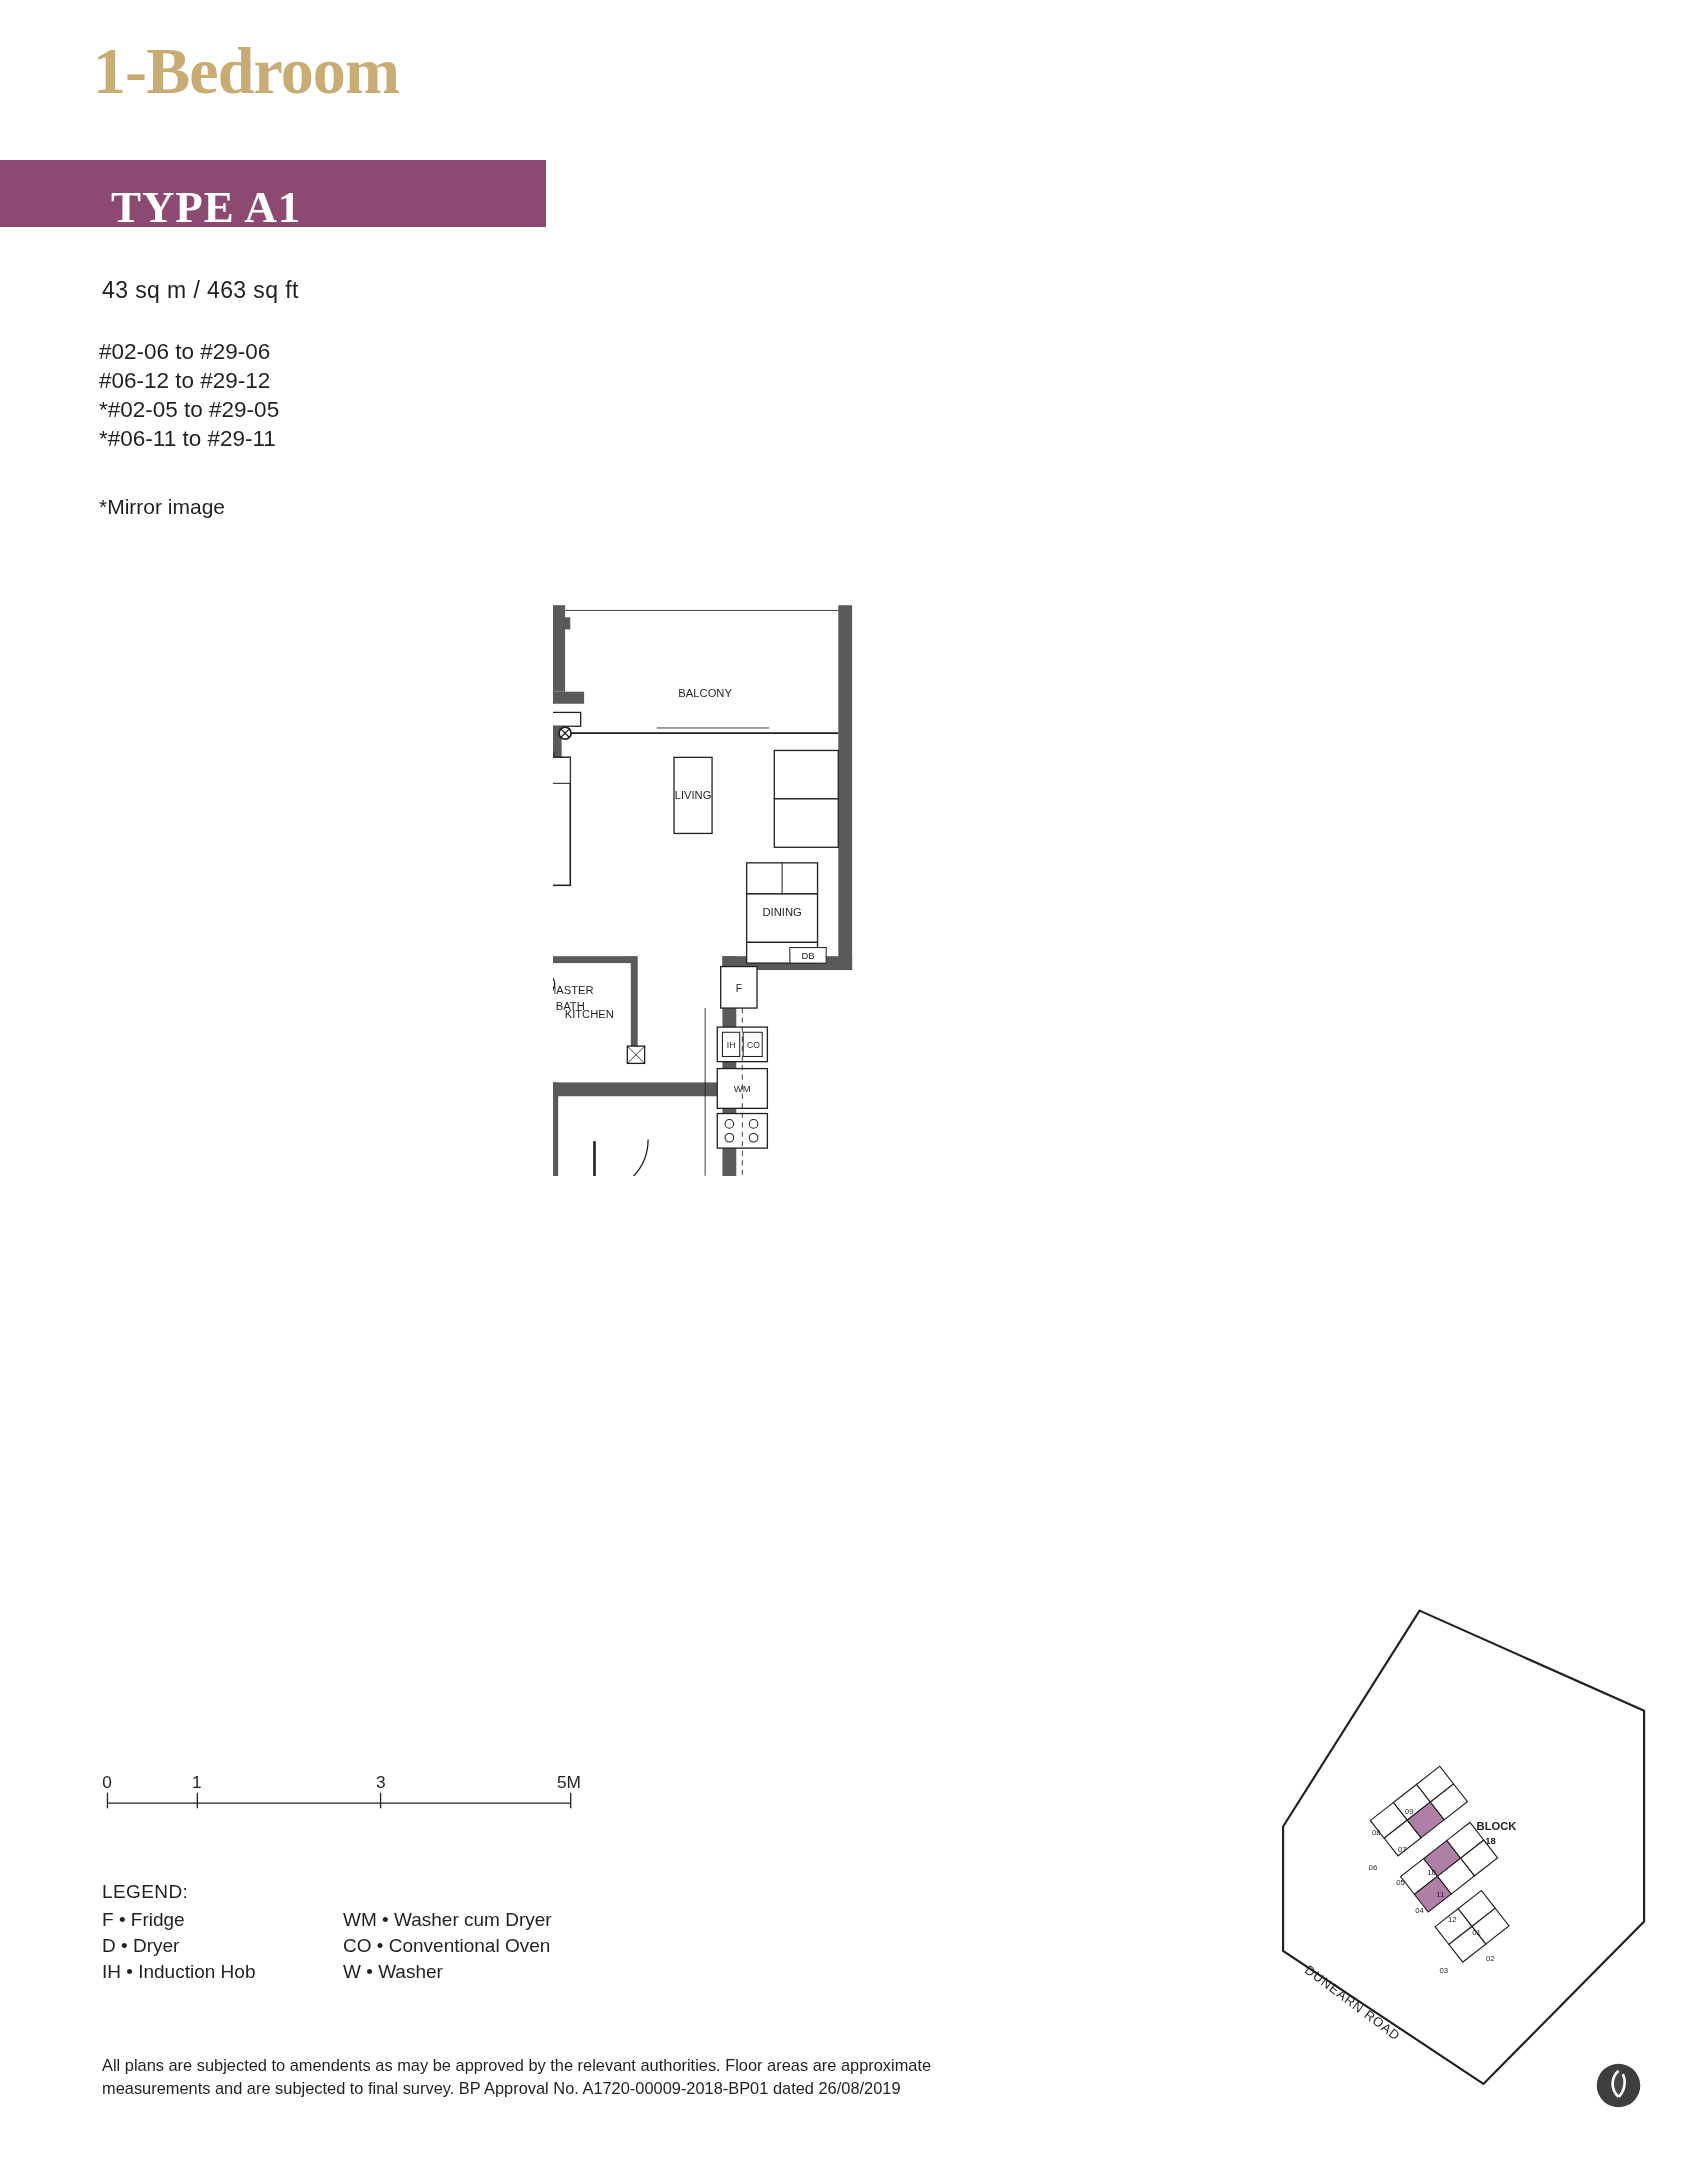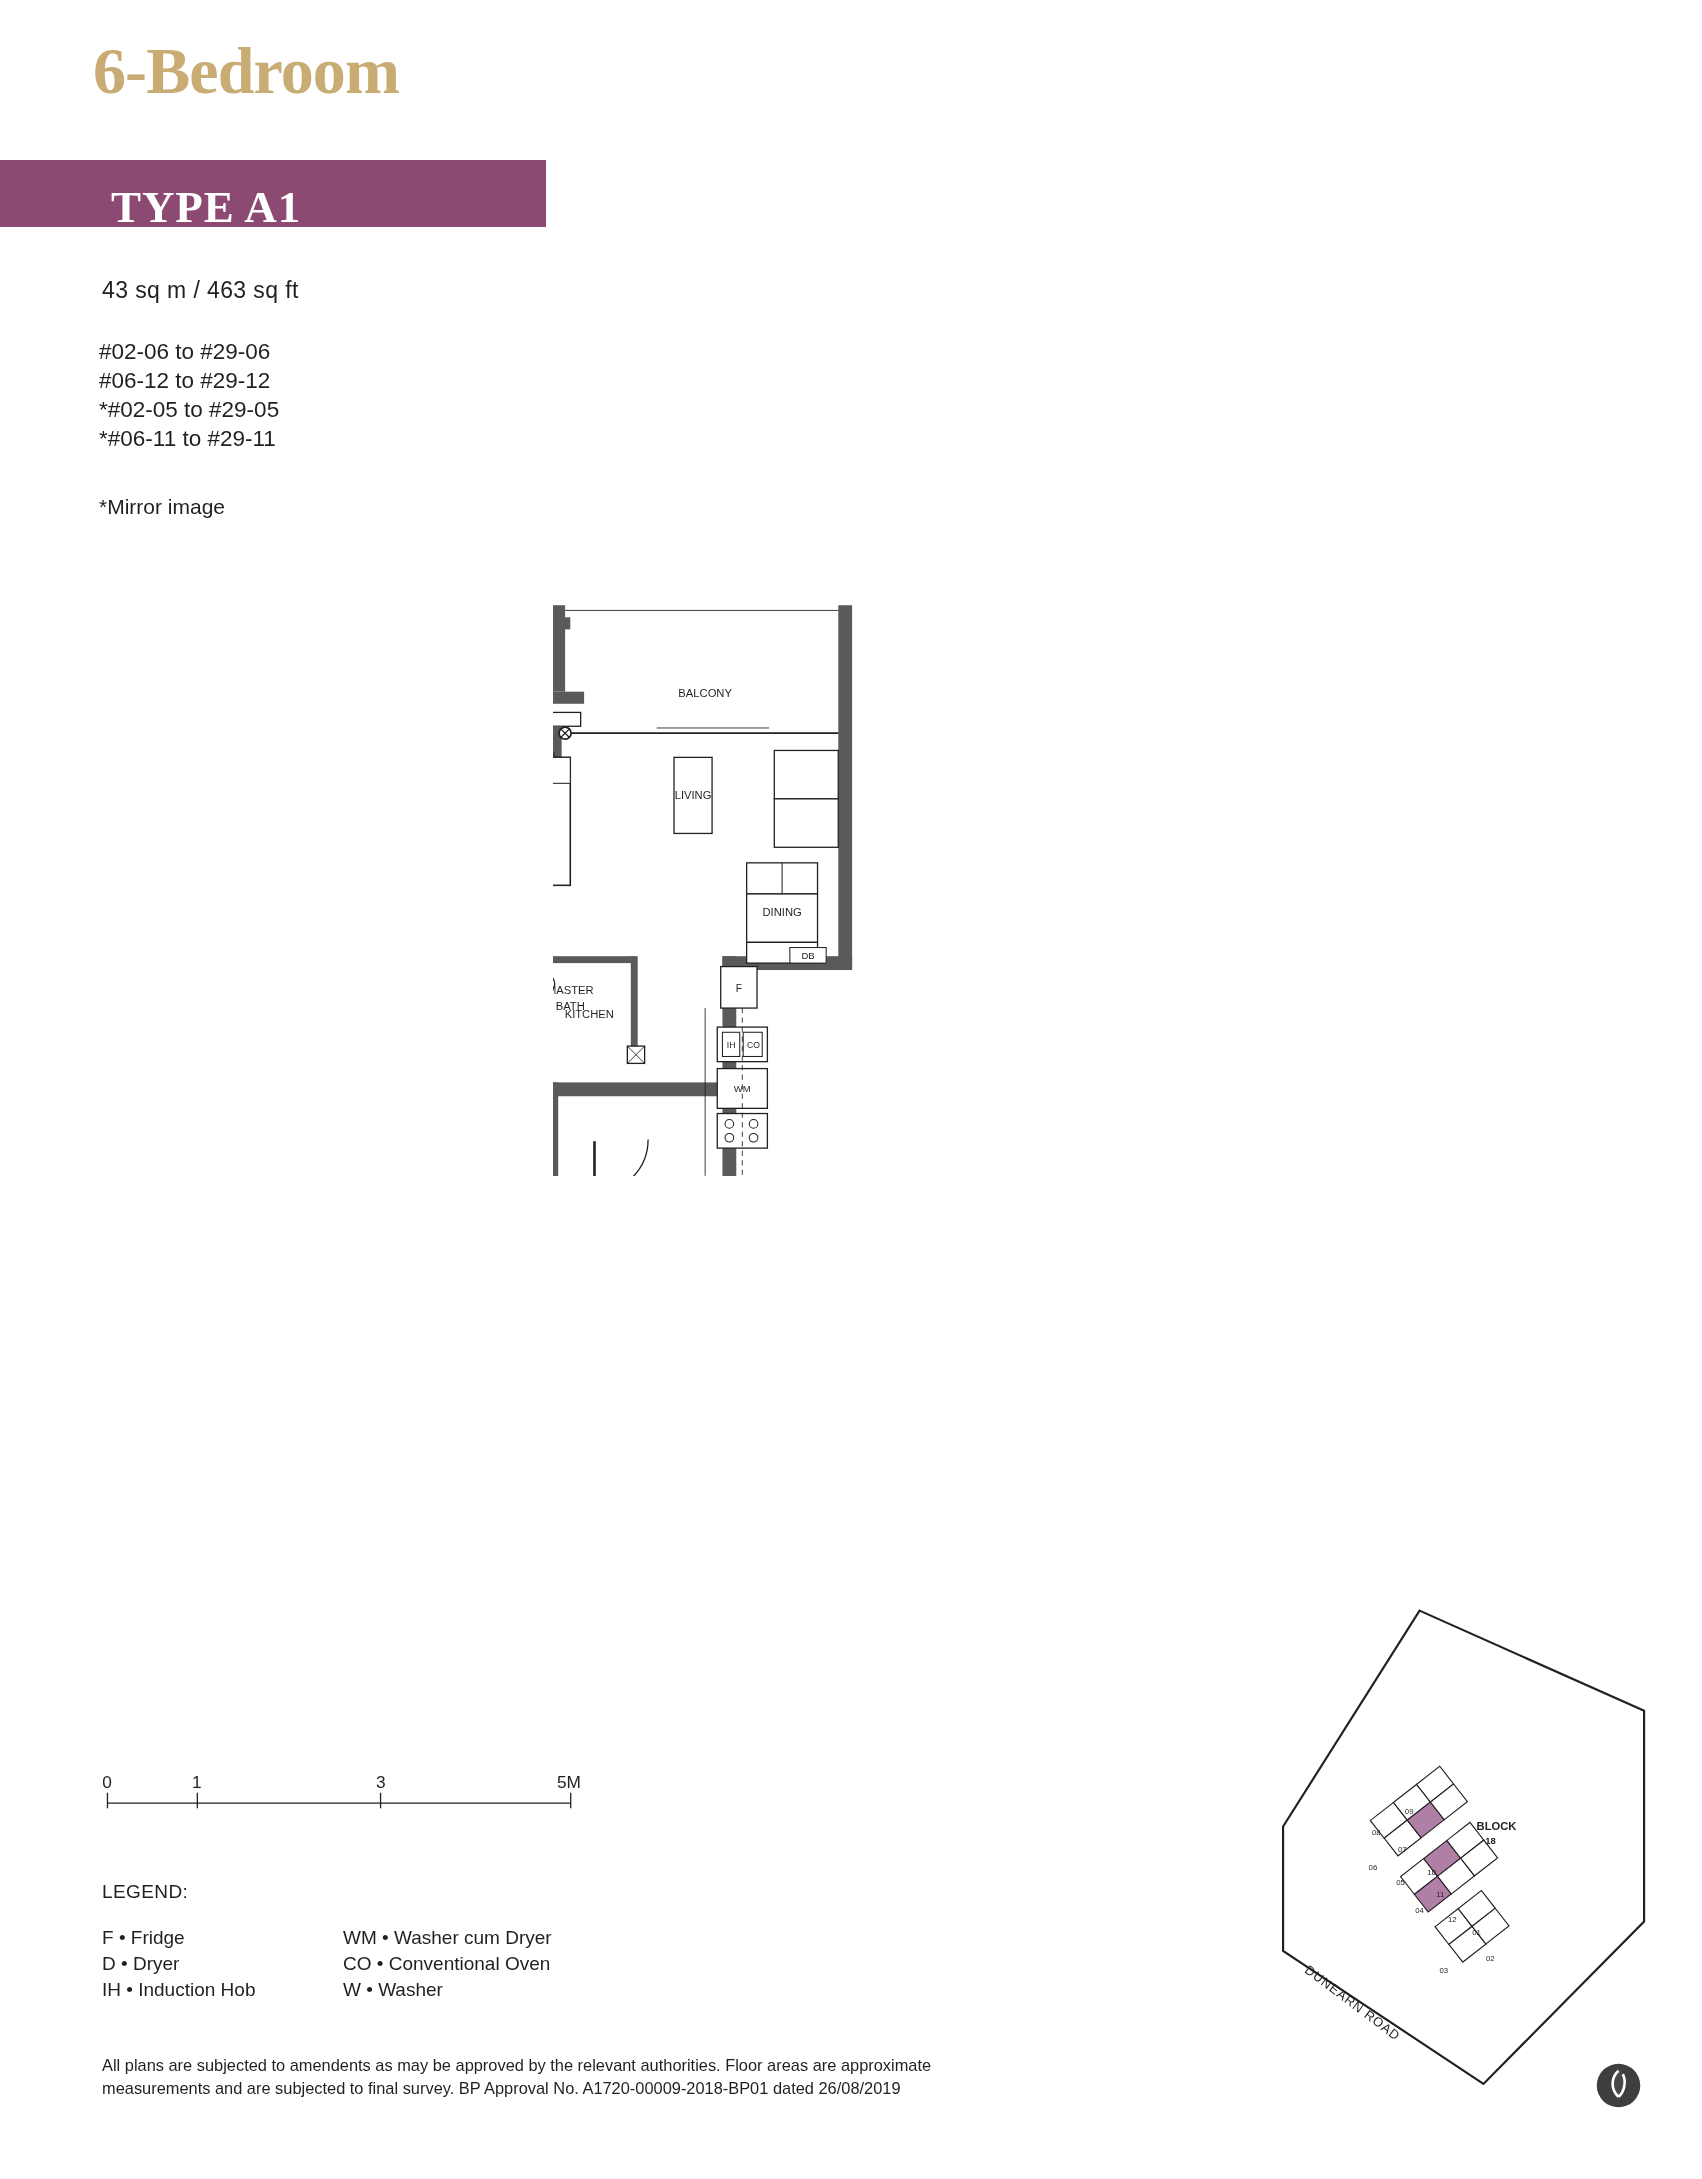--- a/index.html
+++ b/index.html
@@ -98,21 +98,21 @@
   #legend {
     position: absolute;
     left: 102px;
     top: 1881px;
     width: 951px;
     font-size: 19px;
     color: #231f20;
   }
   #legend-title {
     font-size: 19px;
-    margin-bottom: 22px;
+    margin-bottom: 4px;
     letter-spacing: 0.4px;
   }
   #legend-cols {
     display: flex;
     gap: 8px;
   }
   #legend-cols .legend-col {
     width: 233px;
   }
   #legend-cols .legend-col.wide { width: 277px; }
@@ -147,21 +147,21 @@
     position: absolute;
     left: 1595px;
     top: 2062px;
     width: 47px;
     height: 47px;
   }
 </style>
 </head>
 <body>
 
-<div id="title-bedroom">6-Bedroom</div>
+<div id="title-bedroom">1-Bedroom</div>
 
 <div id="type-banner"></div>
 <div id="type-banner-label">TYPE A1</div>
 
 <div id="area-text">43 sq m / 463 sq ft</div>
 
 <div id="unit-list">
   <div>#02-06 to #29-06</div>
   <div>#06-12 to #29-12</div>
   <div>*#02-05 to #29-05</div>

